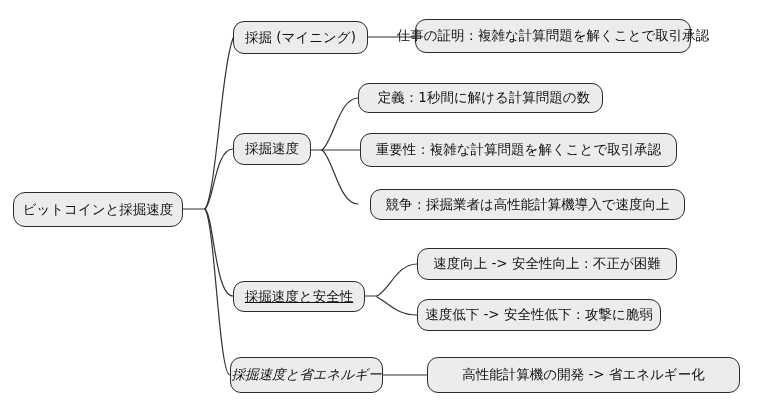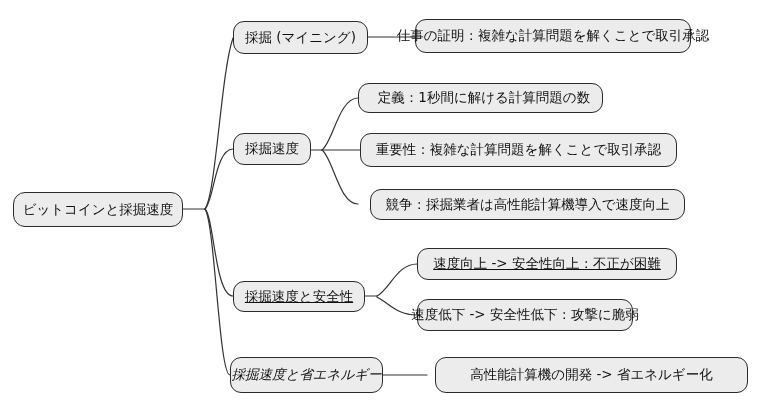--- a/index.html
+++ b/index.html
@@ -76,21 +76,21 @@
   <div class="node" style="left:233px; top:133px; width:78px; height:32px;">採掘速度</div>
 
   <div class="node" style="left:358px; top:83px; width:245px; height:30px;padding-left:12px;">定義：1秒間に解ける計算問題の数</div>
 
   <div class="node" style="left:360px; top:133px; width:317px; height:34px;">重要性：複雑な計算問題を解くことで取引承認</div>
 
   <div class="node" style="left:358px; top:189px; width:315px; height:31px;margin-left:12px;">競争：採掘業者は高性能計算機導入で速度向上</div>
 
   <div class="node" style="left:233px; top:281px; width:132px; height:31px;text-decoration:underline;">採掘速度と安全性</div>
 
-  <div class="node" style="left:417px; top:248px; width:260px; height:32px;text-decoration:underline;">速度向上 -&gt; 安全性向上：不正が困難</div>
+  <div class="node" style="left:417px; top:248px; width:260px; height:32px;">速度向上 -&gt; 安全性向上：不正が困難</div>
 
-  <div class="node" style="left:417px; top:299px; width:216px; height:32px;">速度低下 -&gt; 安全性低下：攻撃に脆弱</div>
+  <div class="node" style="left:417px; top:299px; width:244px; height:32px;">速度低下 -&gt; 安全性低下：攻撃に脆弱</div>
 
   <div class="node" style="left:230px; top:357px; width:153px; height:36px;font-style:italic;">採掘速度と省エネルギー</div>
 
-  <div class="node" style="left:427px; top:357px; width:313px; height:36px;margin-left:8px;">高性能計算機の開発 -&gt; 省エネルギー化</div>
+  <div class="node" style="left:427px; top:357px; width:313px; height:36px;">高性能計算機の開発 -&gt; 省エネルギー化</div>
 
 </div>
 
 </body></html>

